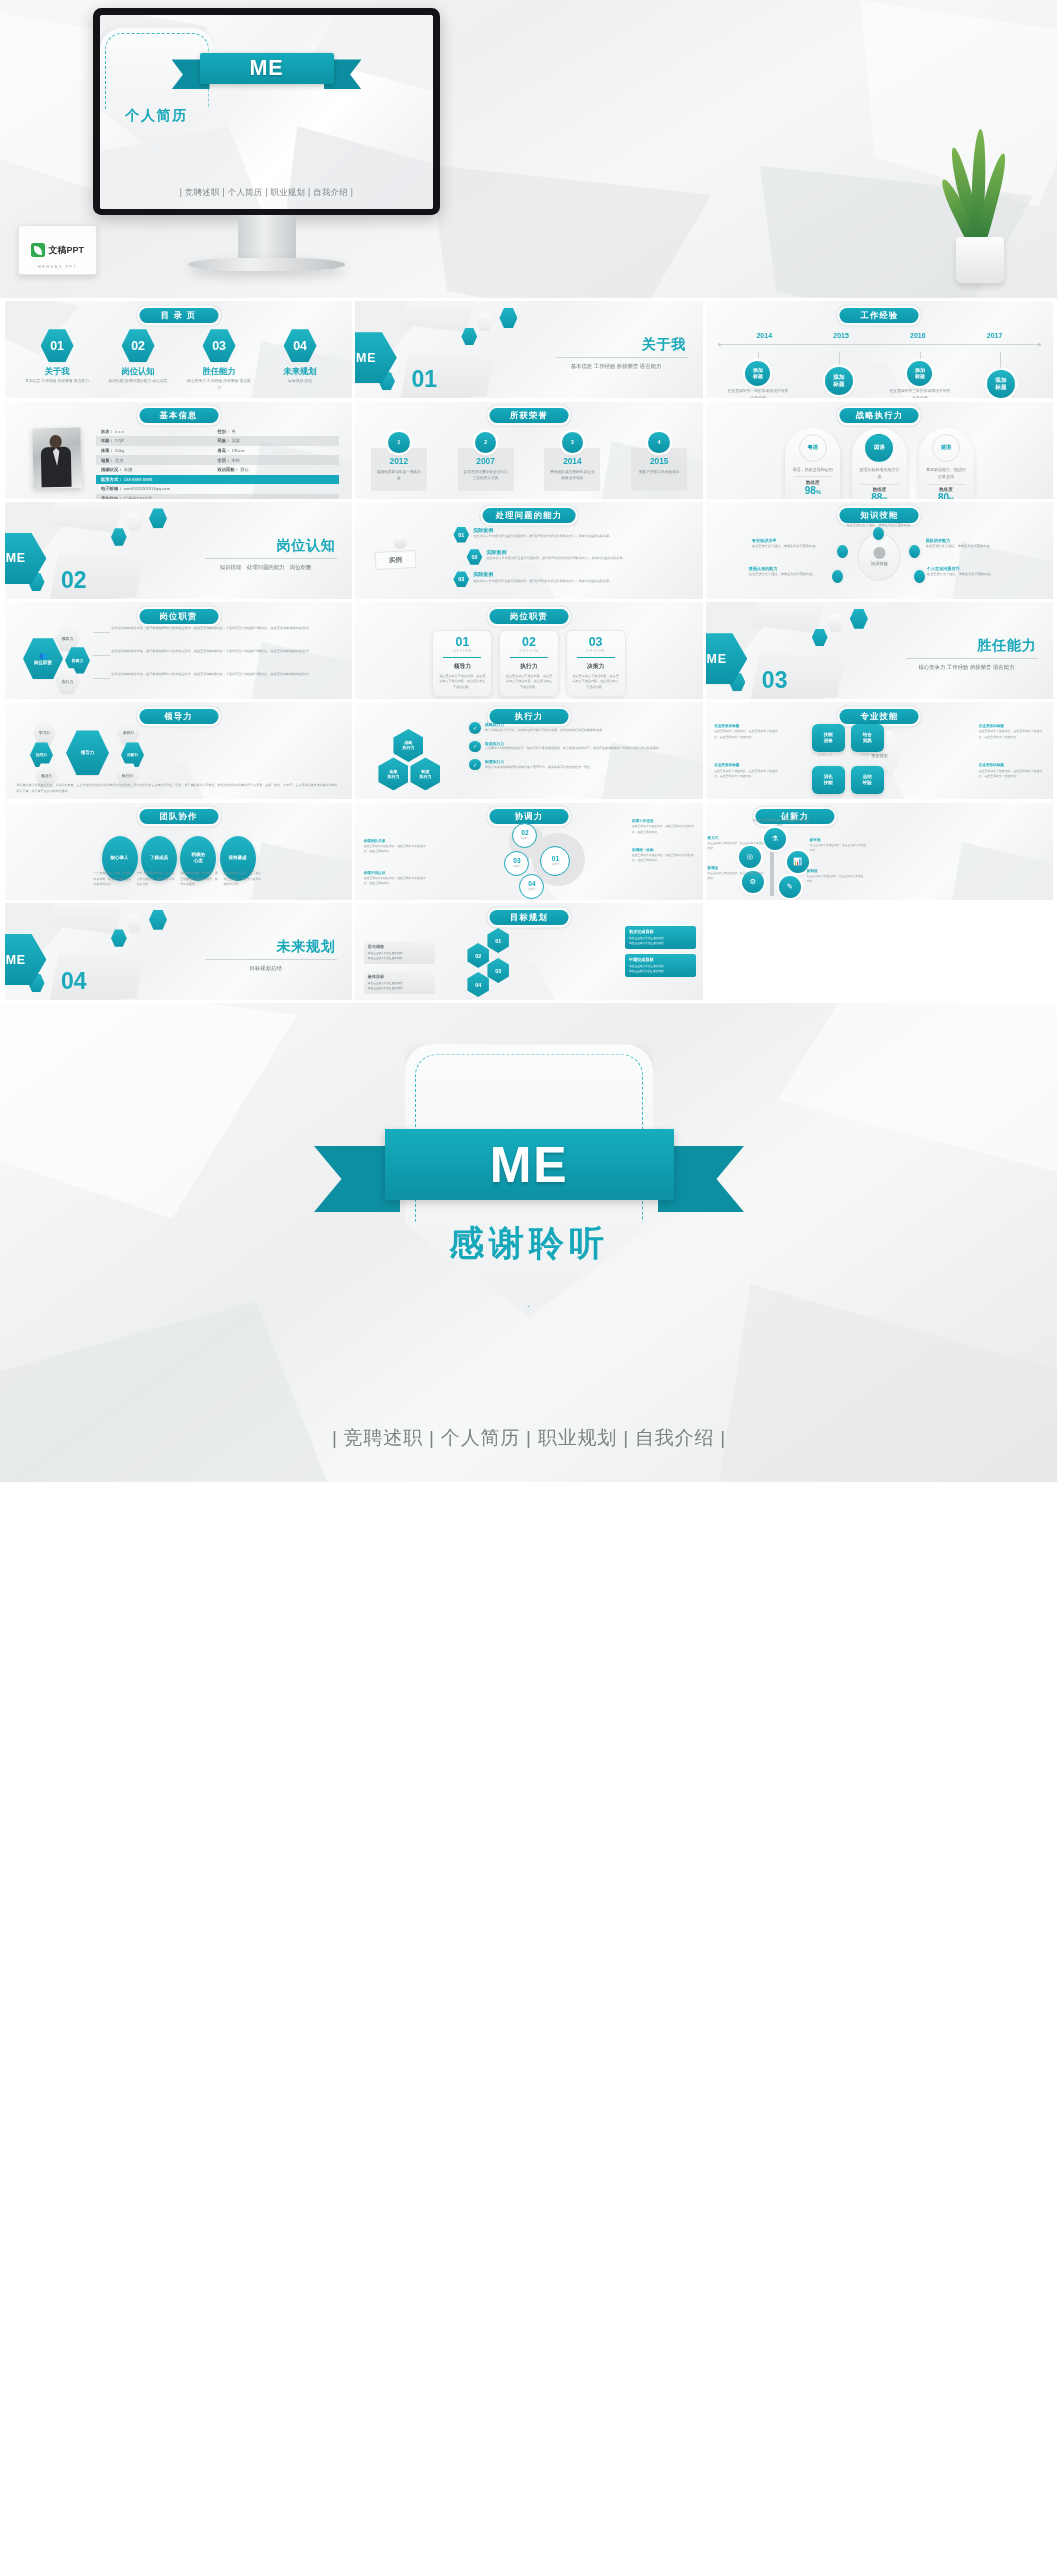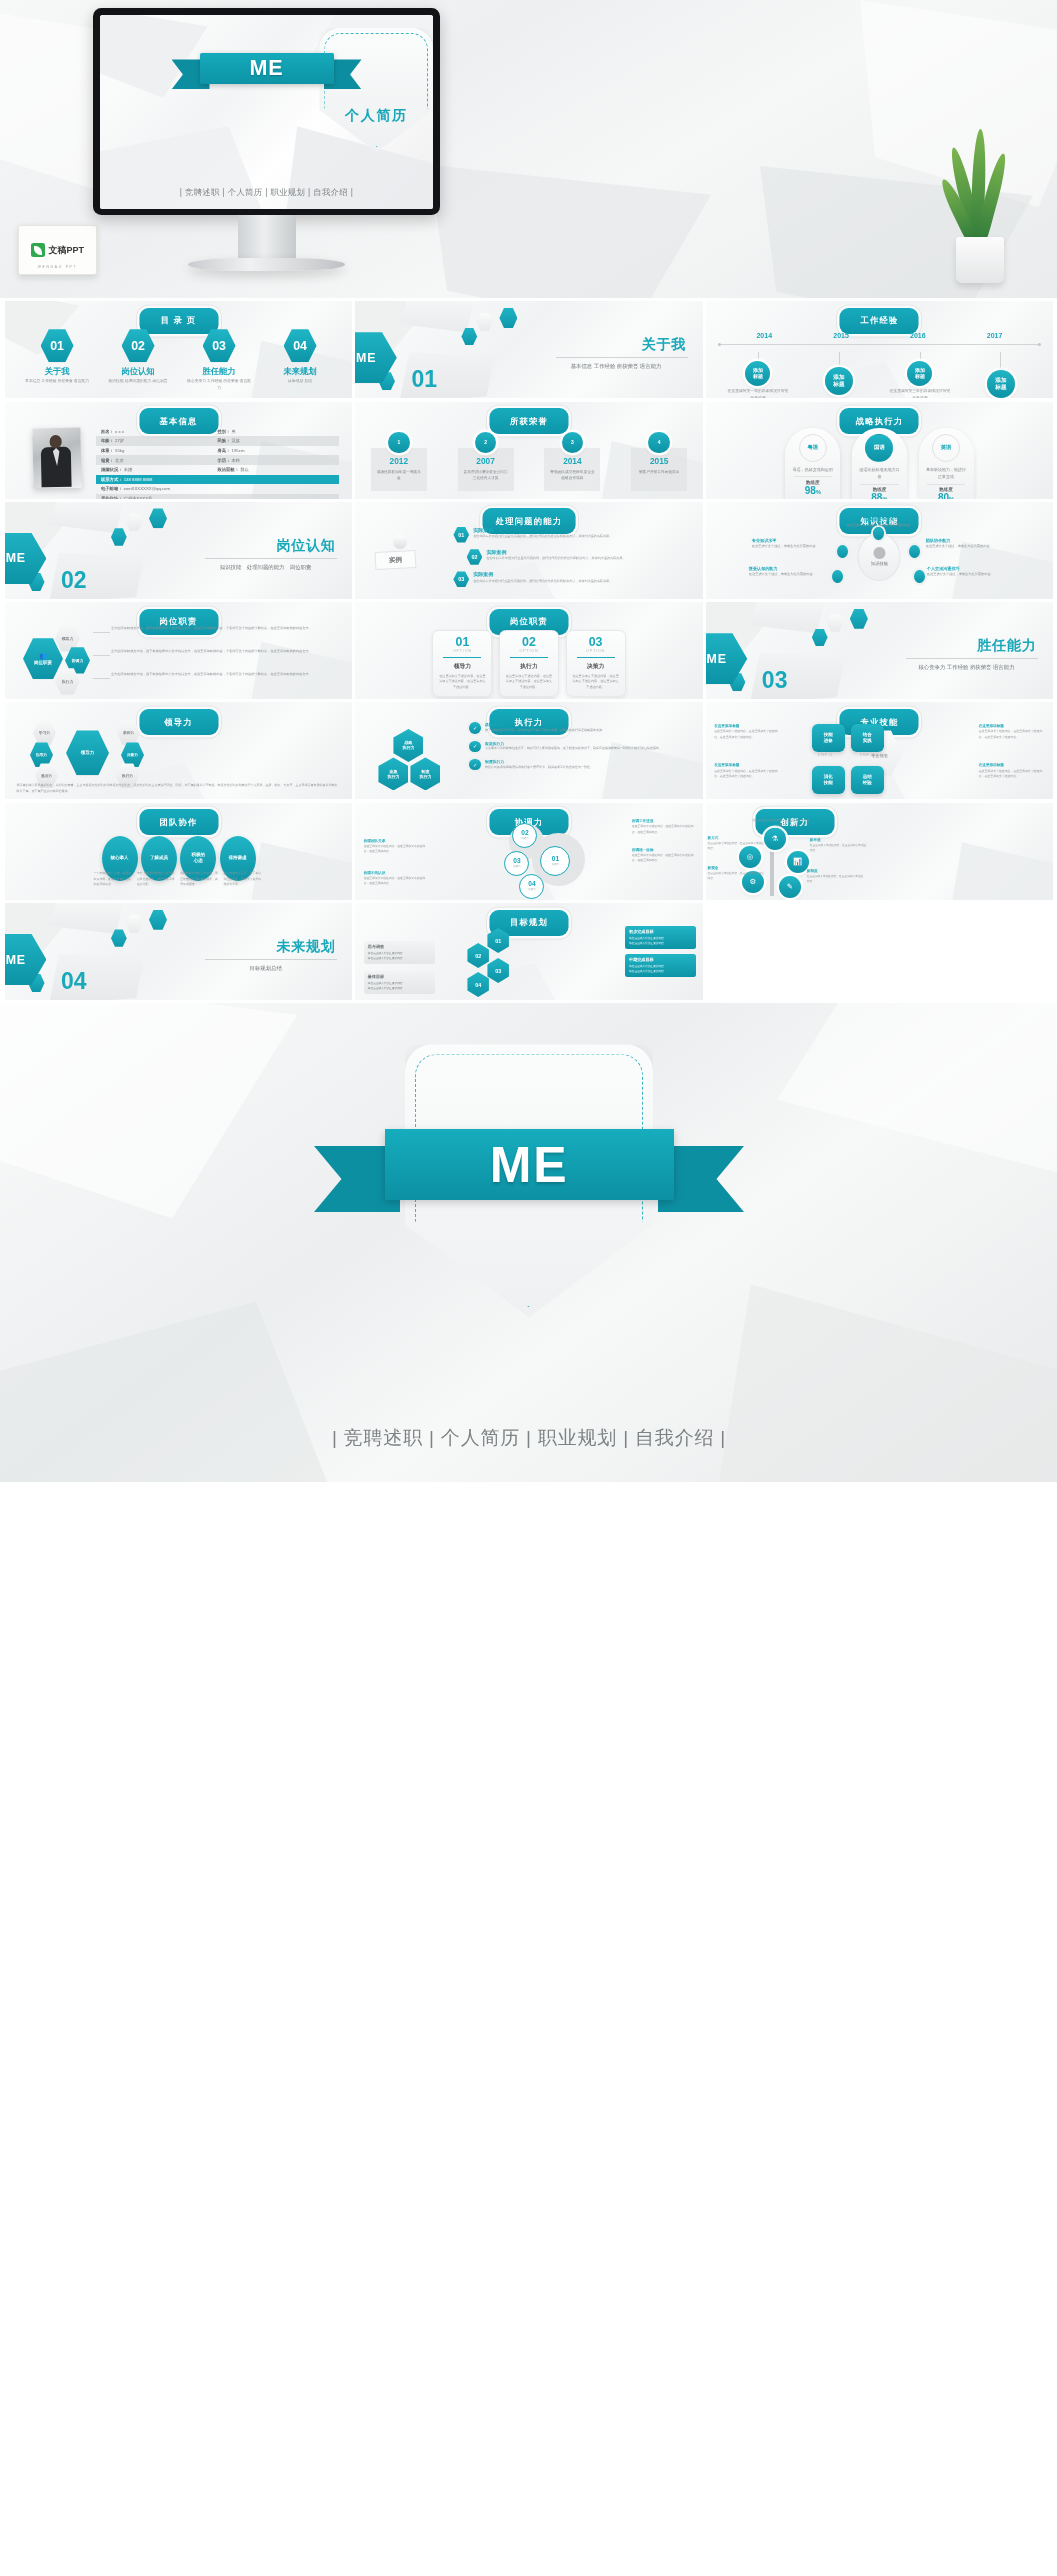--- a/index.html
+++ b/index.html
@@ -63,21 +63,21 @@
     background: linear-gradient(90deg,#cfd2d4,#eceeef 45%,#c7cacc);
   }
   .stand-base {
     width: 157px; height: 13.2px; margin: 0 auto;
     border-radius: 50%/70%;
     background: linear-gradient(90deg,#c9cccf,#f0f1f2 40%,#bfc2c5);
     box-shadow: 0 5px 11.6px rgba(0,0,0,.16);
   }
 
   
-  .badge-wrap { position: absolute; left: 8px; right: 0; top: 13.2px; display:flex; flex-direction:column; align-items:flex-end;}
+  .badge-wrap { position: absolute; left: 0; right: 0; top: 13.2px; display:flex; flex-direction:column; align-items:flex-start;}
   .shield {
     position: relative;
     width: 114px; height: 124px;
     background: linear-gradient(180deg,#fbfcfc,#eef0f1);
     border-radius: 21.5px 21.5px 21.5px 21.5px;
     clip-path: polygon(0 0, 100% 0, 100% 66%, 50% 100%, 0 66%);
     box-shadow: 0 2.5px 8.3px rgba(0,0,0,.1);
   }
   .shield .dash {
     position: absolute; inset: 5px;
@@ -159,21 +159,21 @@
     background:
       linear-gradient(135deg,#fbfcfc 0%, #f1f2f3 45%, #fafbfb 70%, #eceeef 100%);
   }
   .slide .bgpoly { position:absolute; background: rgba(255,255,255,.6); }
   .slide .bp1 { left:-16.5px; top:-12.4px; width:91px; height:66px; clip-path: polygon(0 0,100% 25%,55% 100%,0 62%); background:rgba(237,239,240,.9);}
   .slide .bp2 { right:-20.7px; bottom:-16.5px; width:124px; height:74px; clip-path: polygon(10% 0,100% 35%,100% 100%,0 100%); background:rgba(235,237,239,.85);}
   .slide .bp3 { left:30%; bottom:-20.7px; width:107px; height:58px; clip-path: polygon(0 40%,70% 0,100% 100%,0 100%); background:rgba(240,241,242,.8);}
 
   .pill {
     position:absolute; left:50%; transform:translateX(-50%); top: 6.6px;
-    min-width: 79px; height: 26px; padding: 0 13.2px;
+    min-width: 79px; height: 15px; padding: 0 13.2px;
     background: linear-gradient(180deg,#17abbd,#0d96a9);
     border-radius: 9px;
     display:flex; align-items:center; justify-content:center;
     color:#fff; font-size: 8.3px; font-weight:700; letter-spacing: 1.2px;
     box-shadow: 0 0 0 2.5px rgba(255,255,255,.85), 0 0 0 3.3px #dfe2e3, 0 1.7px 4.1px rgba(0,0,0,.12);
     white-space: nowrap;
   }
 
   
   .divider .me-hex {
@@ -1101,17 +1101,18 @@
     <div class="big-shield">
       <div class="bdash"></div>
     </div>
     <div class="big-ribbon">
       <div class="tail left"></div>
       <div class="tail right"></div>
       <div class="band">
         <b>ME</b>
       </div>
     </div>
+    <div class="big-thanks">感谢聆听</div>
     <div class="closing-tagline">| 竞聘述职 | 个人简历 | 职业规划 | 自我介绍 |</div>
   </section>
 
 </div>
 
 
 </body></html>

